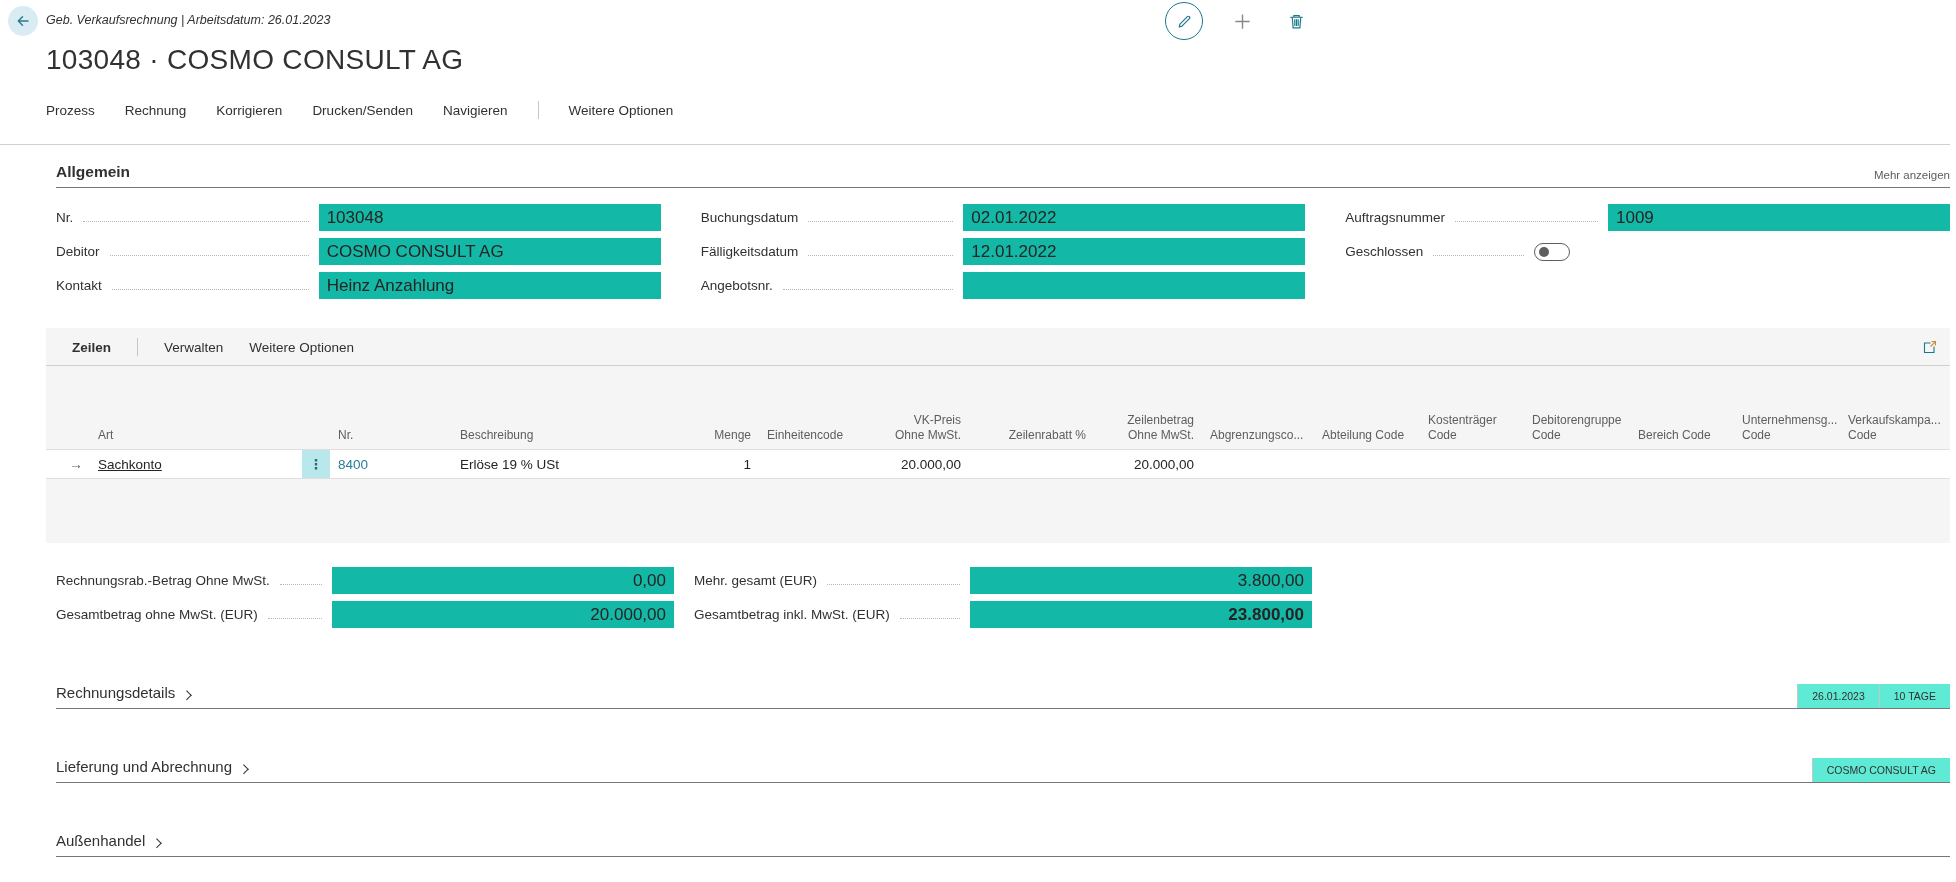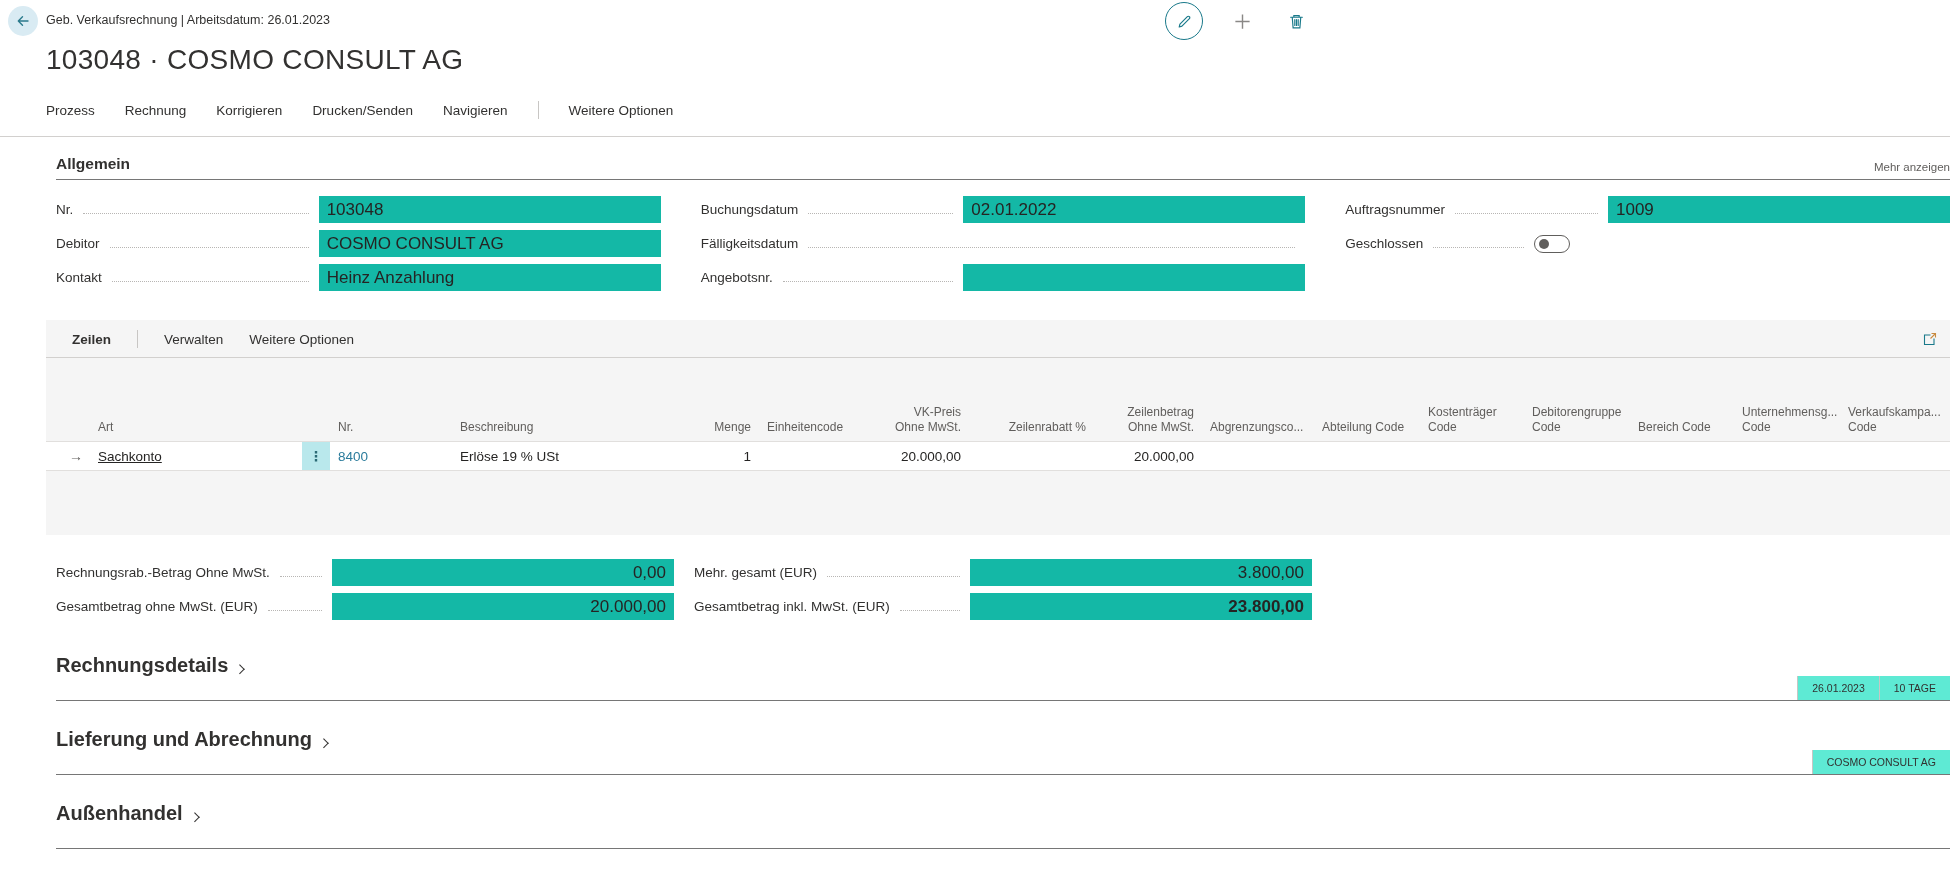--- a/index.html
+++ b/index.html
@@ -1,33 +1,33 @@
 <!DOCTYPE html>
 <html><head>
 <meta charset="utf-8">
 <style>
   * { margin:0; padding:0; box-sizing:border-box; }
   html,body { width:1956px; height:882px; background:#fff; overflow:hidden;
     font-family:"Liberation Sans","DejaVu Sans",sans-serif; color:#323130; font-size:13.5px; }
 
   
-  .topbar { position:relative; height:42px; }
+  .topbar { position:relative; height:42px;font-style:italic; }
   .back-btn { position:absolute; left:8px; top:6px; width:30px; height:30px; border-radius:50%;
     background:#d9ebf3; display:flex; align-items:center; justify-content:center; cursor:pointer; }
   .caption { position:absolute; left:46px; top:13px; font-size:12.5px; color:#323130; }
   .top-icons { position:absolute; left:1165px; top:2px; display:flex; align-items:center; gap:24px; }
   .icon-circle { width:38px; height:38px; border:1px solid #19798a; border-radius:50%;
     display:flex; align-items:center; justify-content:center; cursor:pointer; }
   .icon-btn { width:30px; height:34px; display:flex; align-items:center; justify-content:center; cursor:pointer; }
 
   
   .page-title { margin:2px 0 0 46px; font-size:28px; font-weight:300; color:#323130; letter-spacing:.3px; }
   .action-bar { display:flex; align-items:center; gap:30px; margin:20px 0 0 46px; height:28px;
     border-bottom:none; font-size:13.5px; }
-  .action-bar-wrap { border-bottom:1px solid #d2d0ce; margin-right:6px; padding-bottom:12px; }
+  .action-bar-wrap { border-bottom:1px solid #d2d0ce; margin-right:6px; padding-bottom:20px; }
   .action-item { cursor:pointer; color:#323130; }
   .action-sep { width:1px; height:18px; background:#c8c6c4; }
   .action-more { color:#323130; }
 
   
   .content { padding:0 6px 0 56px; }
   .sec-head { display:flex; align-items:flex-end; justify-content:space-between;
     border-bottom:1px solid #767676; padding-bottom:6px; margin-top:18px; }
   .sec-title { font-size:15.5px; font-weight:700; color:#323130; cursor:pointer; }
   .show-more { font-size:11.5px; color:#605e5c; cursor:pointer; }
@@ -69,21 +69,21 @@
   .cell-link-dark { text-decoration:underline; cursor:pointer; }
   .cell-ellipsis { background:#b9e8ec; justify-content:center; padding:0; color:#2b6a75; font-weight:700; cursor:pointer; }
   .cell-no { color:#2b7c9c; cursor:pointer; }
   .lines-empty { height:62px; }
 
   
   .totals-grid { display:grid; grid-template-columns:1fr 1fr 1fr; column-gap:40px; margin-top:24px;gap:20px; }
 
   
   .fasttab { position:relative; border-bottom:1px solid #767676; margin-top:40px; height:34px; }
-  .fasttab-title { position:absolute; left:0; bottom:23px; font-size:20px; font-weight:700; cursor:pointer; }
+  .fasttab-title { position:absolute; left:0; bottom:7px; font-size:15px; font-weight:400; cursor:pointer; }
   .chev { display:inline-block; width:7px; height:7px; border-top:1.5px solid #323130; border-right:1.5px solid #323130;
     transform:rotate(45deg) translateY(1px); margin-left:9px; }
   .badges { position:absolute; right:0; bottom:0; display:flex; }
   .badge { background:#5eead4; border-left:1px solid #c8c6c4; padding:0 14px; height:24px;
     display:flex; align-items:center; font-size:10.5px; color:#323130; cursor:pointer; }
 
   
   .prep-head { border-bottom:2px solid #a3a3a3; padding-bottom:7px; margin-top:42px; }
   .prep-title { font-size:15.5px; font-weight:700; }
 
@@ -167,20 +167,21 @@
     </div>
     <div>
       <div class="field-row">
         <span class="field-label">Buchungsdatum</span>
         <span class="leader"></span>
         <span class="field-input">02.01.2022</span>
       </div>
       <div class="field-row">
         <span class="field-label">Fälligkeitsdatum</span>
         <span class="leader"></span>
+        <span class="field-input">12.01.2022</span>
       </div>
       <div class="field-row">
         <span class="field-label">Angebotsnr.</span>
         <span class="leader"></span>
         <span class="field-input"></span>
       </div>
     </div>
     <div>
       <div class="field-row">
         <span class="field-label">Auftragsnummer</span>

